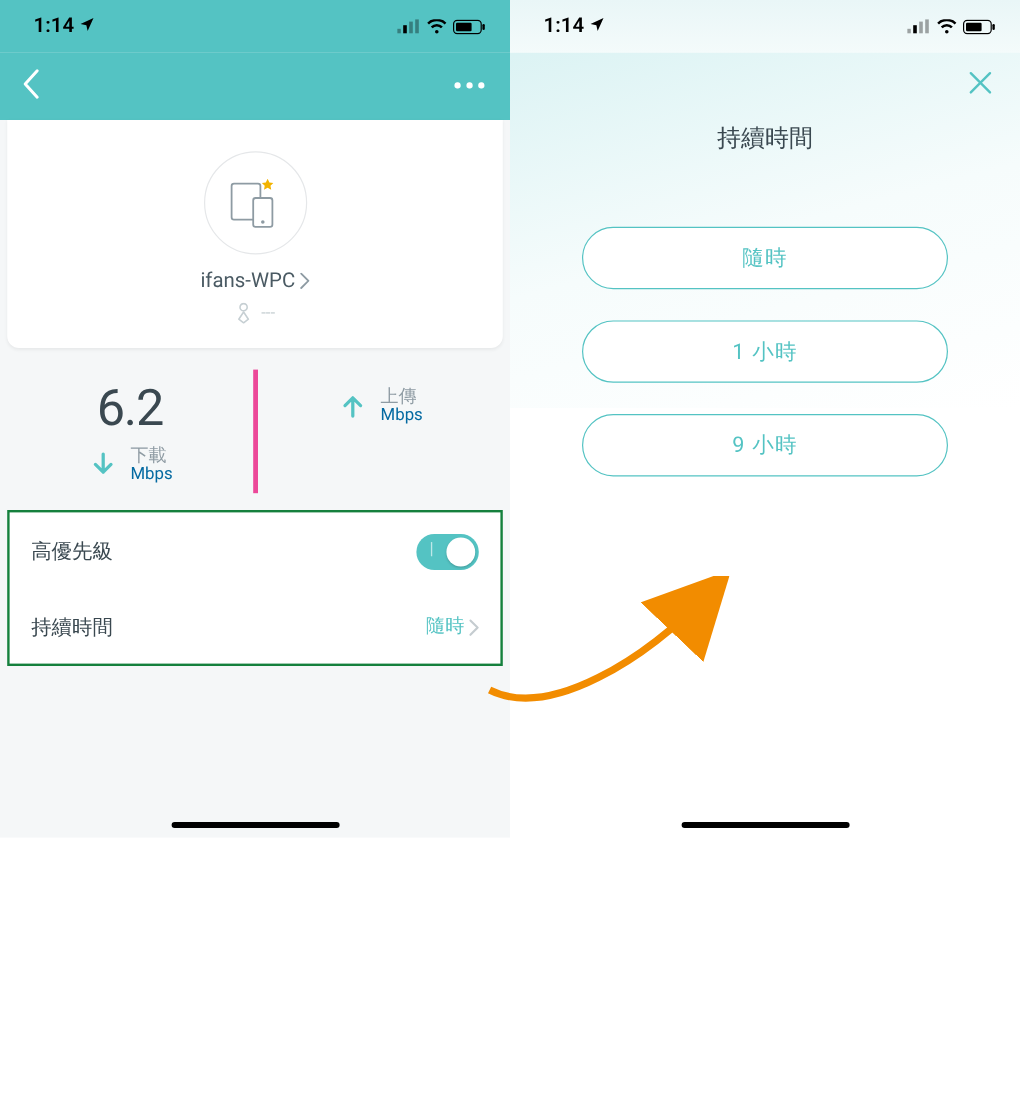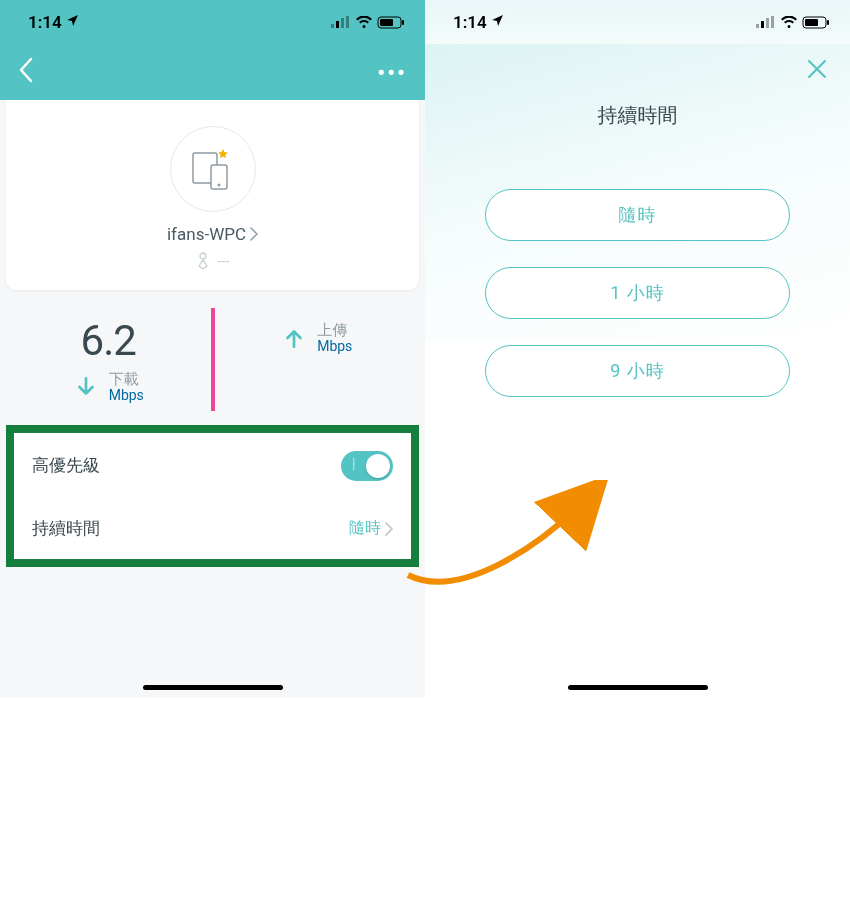--- a/index.html
+++ b/index.html
@@ -110,21 +110,21 @@
     margin-top: 6px;
   }
   .speed-arrow { width: 26px; height: 26px; }
   .speed-text { text-align: left; line-height: 1.1; }
   .speed-text .lbl { color: #8e9ba3; font-size: 15px; }
   .speed-text .unit { color: #0369a1; font-size: 14px; }
   
   .settings-box {
     margin: 0 6px;
     background: #fff;
-    border: 8px solid #15803d;
+    border: 2px solid #15803d;
   }
   .setting-row {
     display: flex;
     align-items: center;
     justify-content: space-between;
     padding: 18px 18px;
     font-size: 17px;
     color: #3a4850;
   }
   .setting-row + .setting-row { border-top: none; }

